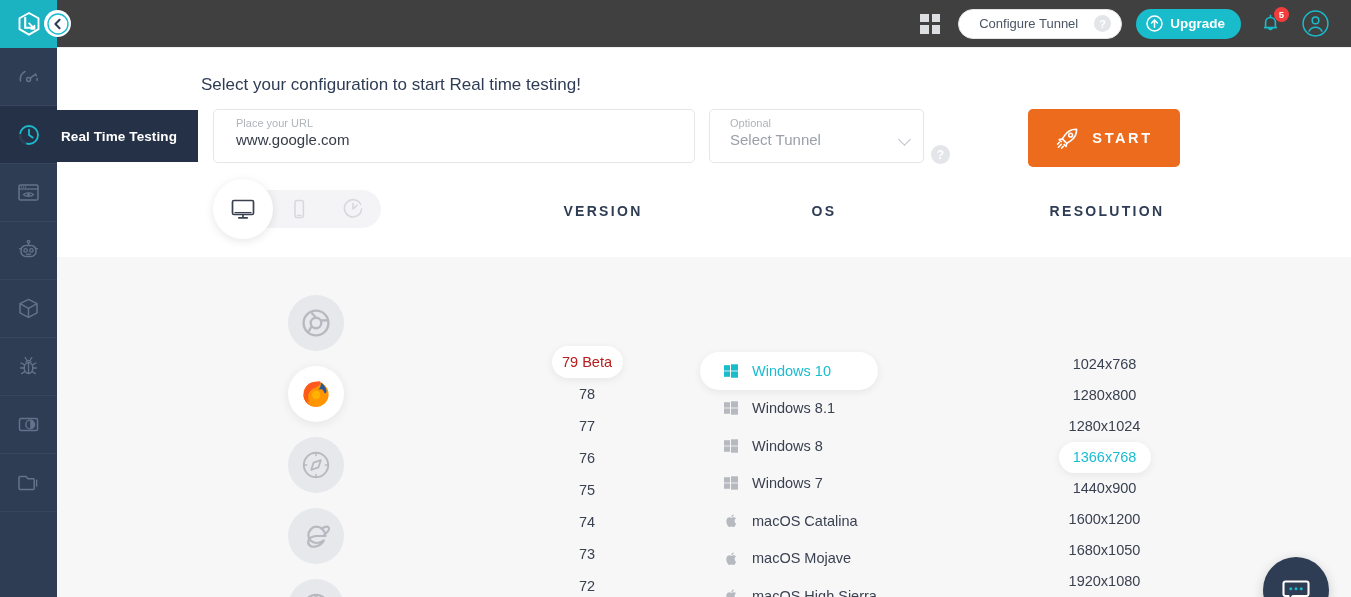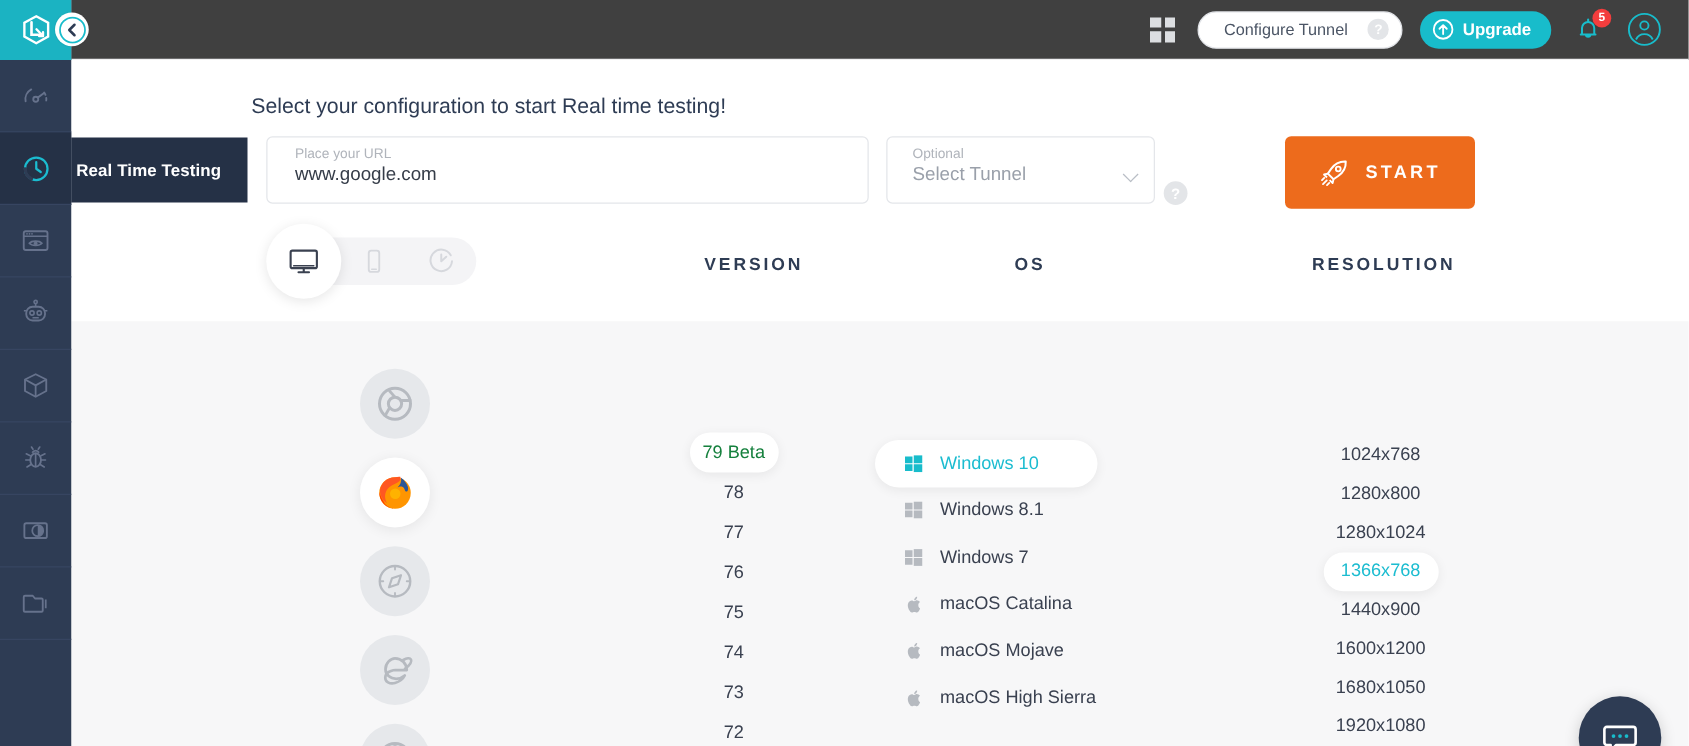--- a/index.html
+++ b/index.html
@@ -218,21 +218,21 @@
   .br-item.selected { background: #ffffff; box-shadow: 0 2px 11px rgba(0,0,0,0.08); }
 
   
   .ver-col { position: absolute; left: 446px; top: 89px; width: 168px; }
   .ver-row {
     height: 32px; line-height: 32px; text-align: center;
     font-size: 14.5px; color: #3a4150; cursor: pointer;
   }
   .ver-row.selected {
     background: #ffffff; border-radius: 16px;
-    color: #15803d; box-shadow: 0 2px 9px rgba(0,0,0,0.07);
+    color: #b91c1c; box-shadow: 0 2px 9px rgba(0,0,0,0.07);
     width: 71px; margin: 0 auto;
   }
 
   
   .os-col { position: absolute; left: 643px; top: 95px; width: 240px; }
   .os-row {
     height: 37.5px;
     display: flex; align-items: center;
     padding-left: 24px; cursor: pointer;
     font-size: 14.5px; color: #3a4150;
@@ -541,20 +541,31 @@
           <div class="os-row">
             <span class="os-ico">
               <svg width="14" height="14" viewBox="0 0 14 14">
                 <rect x="0" y="1.2" width="6" height="5.4" fill="#b6bac0"></rect>
                 <rect x="7" y="0.3" width="7" height="6.3" fill="#b6bac0"></rect>
                 <rect x="0" y="7.4" width="6" height="5.4" fill="#b6bac0"></rect>
                 <rect x="7" y="7.4" width="7" height="6.3" fill="#b6bac0"></rect>
               </svg>
             </span>
             <span>Windows 8.1</span>
+          </div>
+          <div class="os-row">
+            <span class="os-ico">
+              <svg width="14" height="14" viewBox="0 0 14 14">
+                <rect x="0" y="1.2" width="6" height="5.4" fill="#b6bac0"></rect>
+                <rect x="7" y="0.3" width="7" height="6.3" fill="#b6bac0"></rect>
+                <rect x="0" y="7.4" width="6" height="5.4" fill="#b6bac0"></rect>
+                <rect x="7" y="7.4" width="7" height="6.3" fill="#b6bac0"></rect>
+              </svg>
+            </span>
+            <span>Windows 8</span>
           </div>
           <div class="os-row">
             <span class="os-ico">
               <svg width="14" height="14" viewBox="0 0 14 14">
                 <rect x="0" y="1.2" width="6" height="5.4" fill="#b6bac0"></rect>
                 <rect x="7" y="0.3" width="7" height="6.3" fill="#b6bac0"></rect>
                 <rect x="0" y="7.4" width="6" height="5.4" fill="#b6bac0"></rect>
                 <rect x="7" y="7.4" width="7" height="6.3" fill="#b6bac0"></rect>
               </svg>
             </span>

